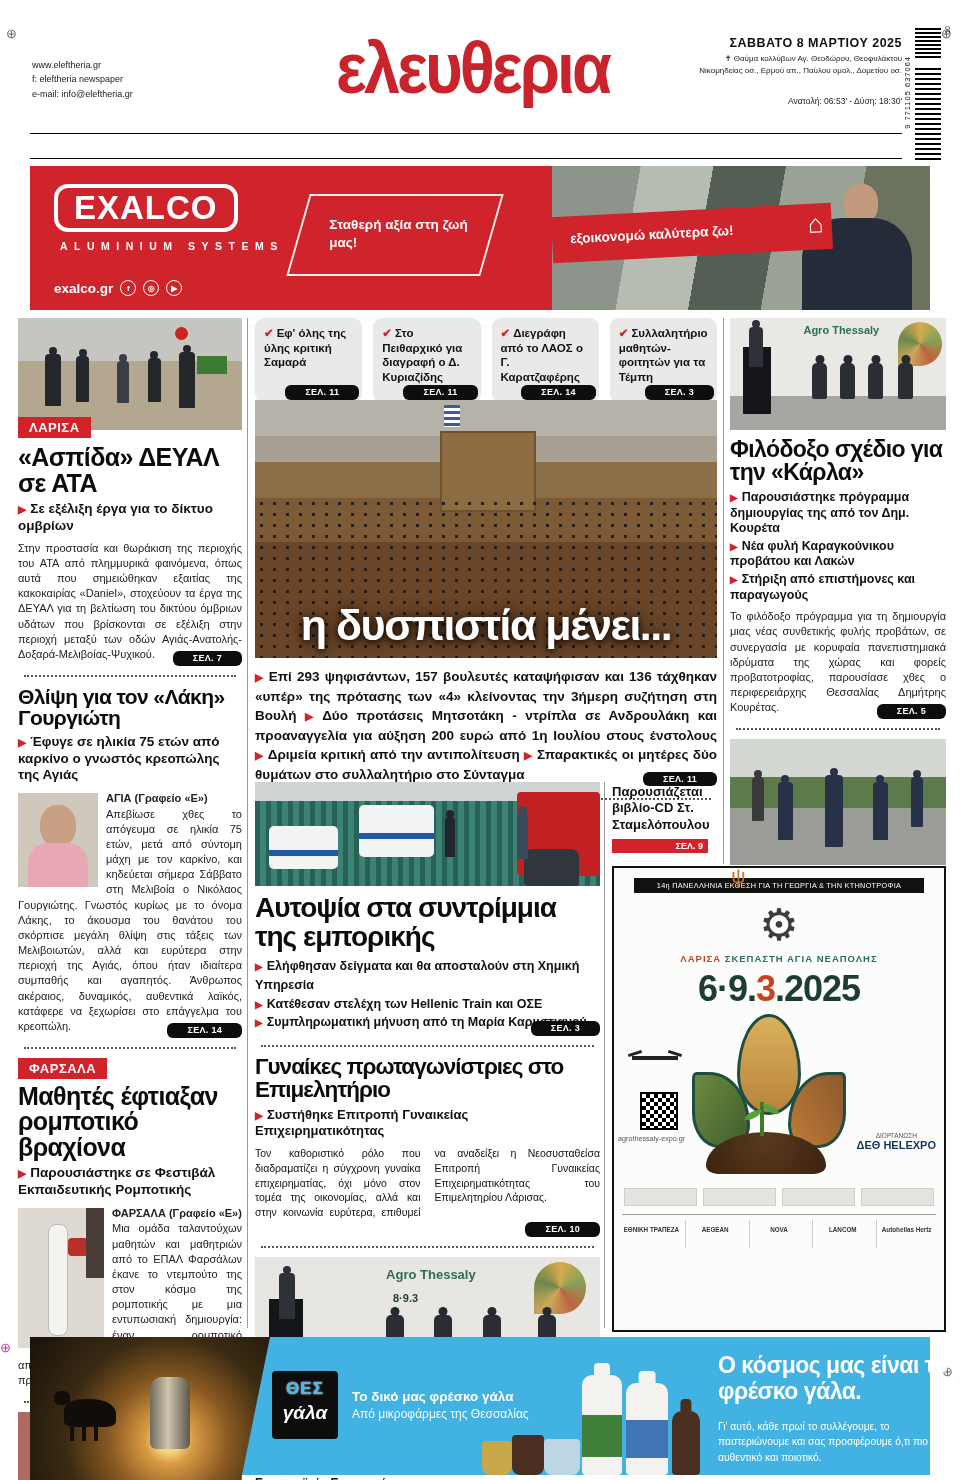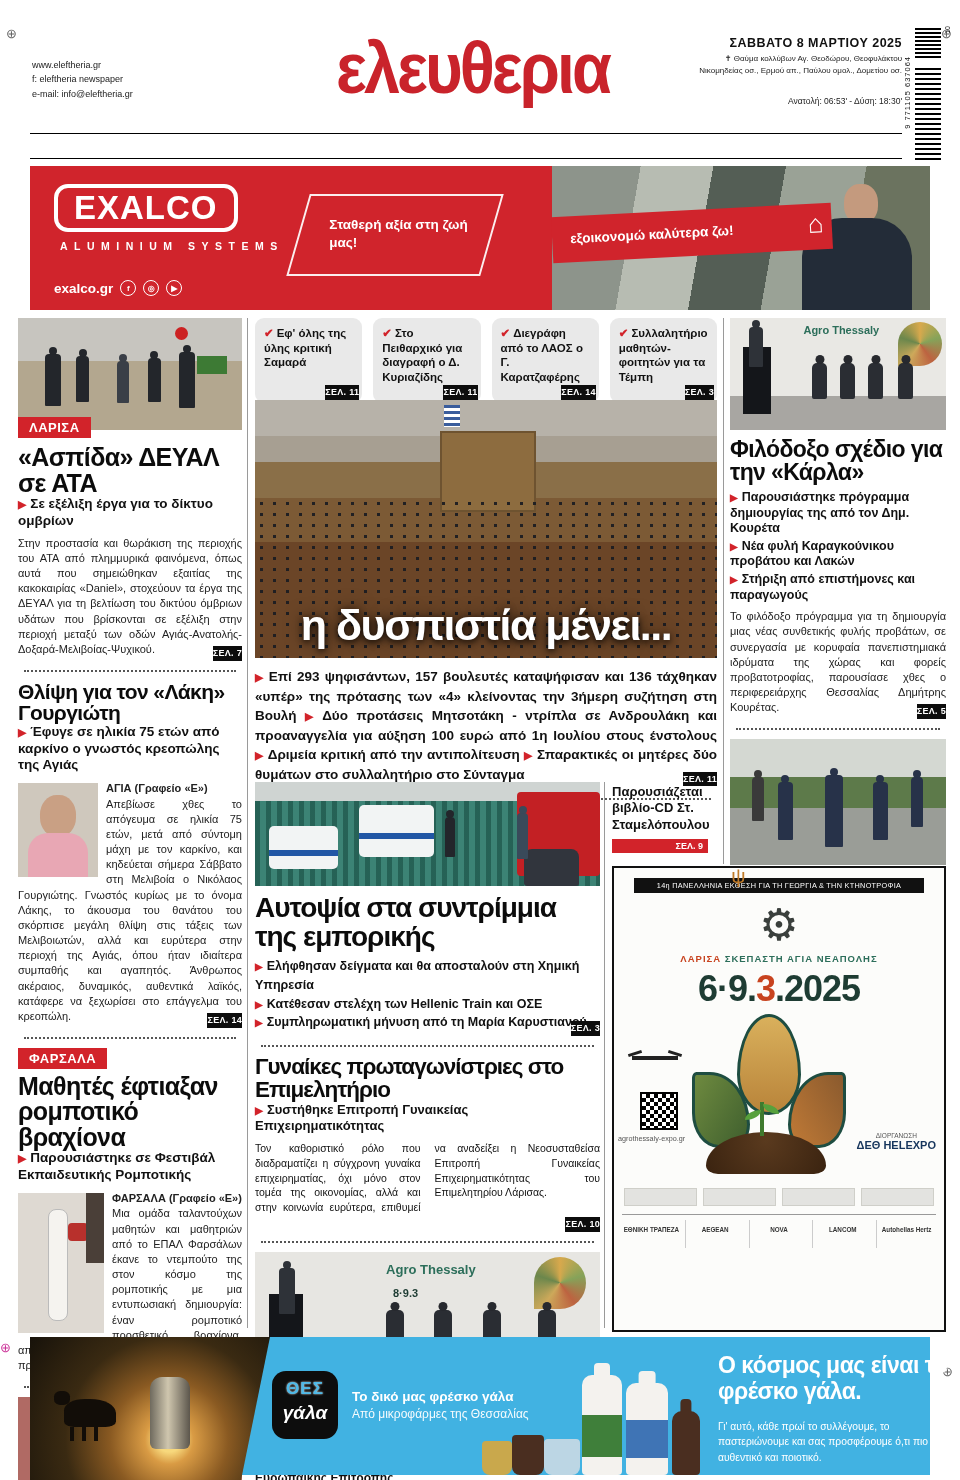--- a/index.html
+++ b/index.html
@@ -1,27 +1,27 @@
 <!DOCTYPE html>
 <html><head>
 <meta charset="utf-8">
 <style>
   html,body{margin:0;padding:0;background:#e8e8e8;}
   #page{position:relative;width:960px;height:1480px;background:#fff;margin:0 auto;
         font-family:"Liberation Sans",sans-serif;color:#111;overflow:hidden;}
   .abs{position:absolute;}
   .pg{display:inline-block;background:#0d0d0d;color:#fff;font-weight:700;font-size:9px;
-      padding:2px 0;line-height:1.2;letter-spacing:.3px;}
+      padding:2px 20px;line-height:1.2;letter-spacing:.3px;border-radius:6px;}
   .label-red{display:inline-block;background:#d2232a;color:#fff;font-weight:800;
       font-size:13px;padding:3px 11px;letter-spacing:.5px;}
   .ar::before{content:"▶";color:#d2232a;margin-right:4px;font-size:.8em;}
   .chk::before{content:"✔";color:#d2232a;margin-right:3px;}
   .dash{border-top:2px dotted #555;margin:9px 6px;}
   .hl{font-weight:900;letter-spacing:-.6px;line-height:1.02;color:#0c0c0c;}
-  .sub{font-weight:700;font-size:13.5px;line-height:1.25;}
+  .sub{font-weight:700;font-size:13.5px;line-height:1.25;margin-top:5px;}
   .body{font-size:11px;line-height:1.38;text-align:justify;color:#222;margin-top:6px;}
   .dateline{font-weight:800;}
   .vrule{background:#9a9a9a;width:1px;}
   .photo{position:relative;overflow:hidden;background:#bbb;}
   .fig{position:absolute;background:#23262b;border-radius:4px 4px 1px 1px;}
   .fig::before{content:"";position:absolute;top:-7px;left:50%;transform:translateX(-50%);
       width:8px;height:8px;border-radius:50%;background:inherit;}
   .regmark{color:#666;font-size:13px;}
   
   #mast-left{left:32px;top:58px;font-size:9px;line-height:1.6;color:#222;}
@@ -168,21 +168,21 @@
   #thes-photo{position:absolute;left:0;top:0;width:240px;height:166px;
         background:radial-gradient(circle at 58% 62%,#f7d87c 0 7%,#d99b44 14%,#8a5a22 34%,#3a2a12 60%,#17120a 100%);
         clip-path:polygon(0 0,100% 0,86% 100%,0 100%);font-family:Liberation Mono, monospace;}
   #cow{position:absolute;left:34px;top:62px;width:52px;height:28px;background:#120d08;border-radius:40% 50% 20% 20%;}
   #cow::before{content:"";position:absolute;left:-10px;top:-8px;width:16px;height:14px;background:#120d08;border-radius:40%;}
   #cow::after{content:"";position:absolute;left:6px;bottom:-14px;width:36px;height:14px;
         background:repeating-linear-gradient(90deg,#120d08 0 4px,transparent 4px 12px);}
   #can{position:absolute;left:120px;top:40px;width:40px;height:72px;border-radius:12px 12px 6px 6px;
         background:linear-gradient(90deg,#6f6a5e,#cfc6ae 45%,#5c564c);}
   #thes-web{position:absolute;left:10px;bottom:8px;color:#eee;font-size:11px;font-weight:700;}
-  #thes-logo{position:absolute;left:242px;top:34px;width:66px;height:68px;background:#0d0d0d;border-radius:14px;
+  #thes-logo{position:absolute;left:242px;top:34px;width:66px;height:68px;background:#0d0d0d;border-radius:4px;
         text-align:center;color:#fff;}
   #thes-logo .l1{font-size:17px;font-weight:900;color:#4db9e8;margin-top:8px;letter-spacing:1px;
         text-shadow:0 0 2px #fff;}
   #thes-logo .l2{font-size:19px;font-weight:800;font-style:italic;margin-top:3px;}
   #thes-tag{position:absolute;left:322px;top:52px;color:#fff;}
   #thes-tag .g1{font-size:13.5px;font-weight:800;}
   #thes-tag .g2{font-size:12px;margin-top:3px;opacity:.95;}
   .bottle{position:absolute;bottom:0;background:#f4f2ee;border-radius:10px 10px 4px 4px;}
   .bottle::before{content:"";position:absolute;top:-12px;left:50%;transform:translateX(-50%);
         width:40%;height:14px;background:inherit;border-radius:4px 4px 0 0;}
@@ -337,21 +337,21 @@
     <div class="photo" id="main-photo">
       <div id="mp-flag"></div>
       <div id="mp-rostrum"></div>
       <div id="mp-dots"></div>
       <div id="mp-headline">
         <div>η δυσπιστία μένει...</div>
       </div>
     </div>
     <div id="main-bullets">
       <span class="ar">Επί 293 ψηφισάντων, 157 βουλευτές καταψήφισαν και 136 τάχθηκαν «υπέρ» της πρότασης των «4» κλείνοντας την 3ήμερη συζήτηση στη Βουλή</span>
-      <span class="ar">Δύο προτάσεις Μητσοτάκη - ντρίπλα σε Ανδρουλάκη και προαναγγελία για αύξηση 100 ευρώ από 1η Ιουλίου στους ένστολους</span>
+      <span class="ar">Δύο προτάσεις Μητσοτάκη - ντρίπλα σε Ανδρουλάκη και προαναγγελία για αύξηση 200 ευρώ από 1η Ιουλίου στους ένστολους</span>
       <span class="ar">Δριμεία κριτική από την αντιπολίτευση</span>
       <span class="ar">Σπαρακτικές οι μητέρες δύο θυμάτων στο συλλαλητήριο στο Σύνταγμα</span>
       <span class="pg">ΣΕΛ. 11</span>
     </div>
     <div class="dash" style="margin-top:14px;"></div>
   </div>
 
   <div class="abs" id="sidebox">
     <div class="t">Παρουσιάζεται βιβλίο-CD Στ. Σταμελόπουλου</div>
     <div class="bar">ΣΕΛ. 9</div>

